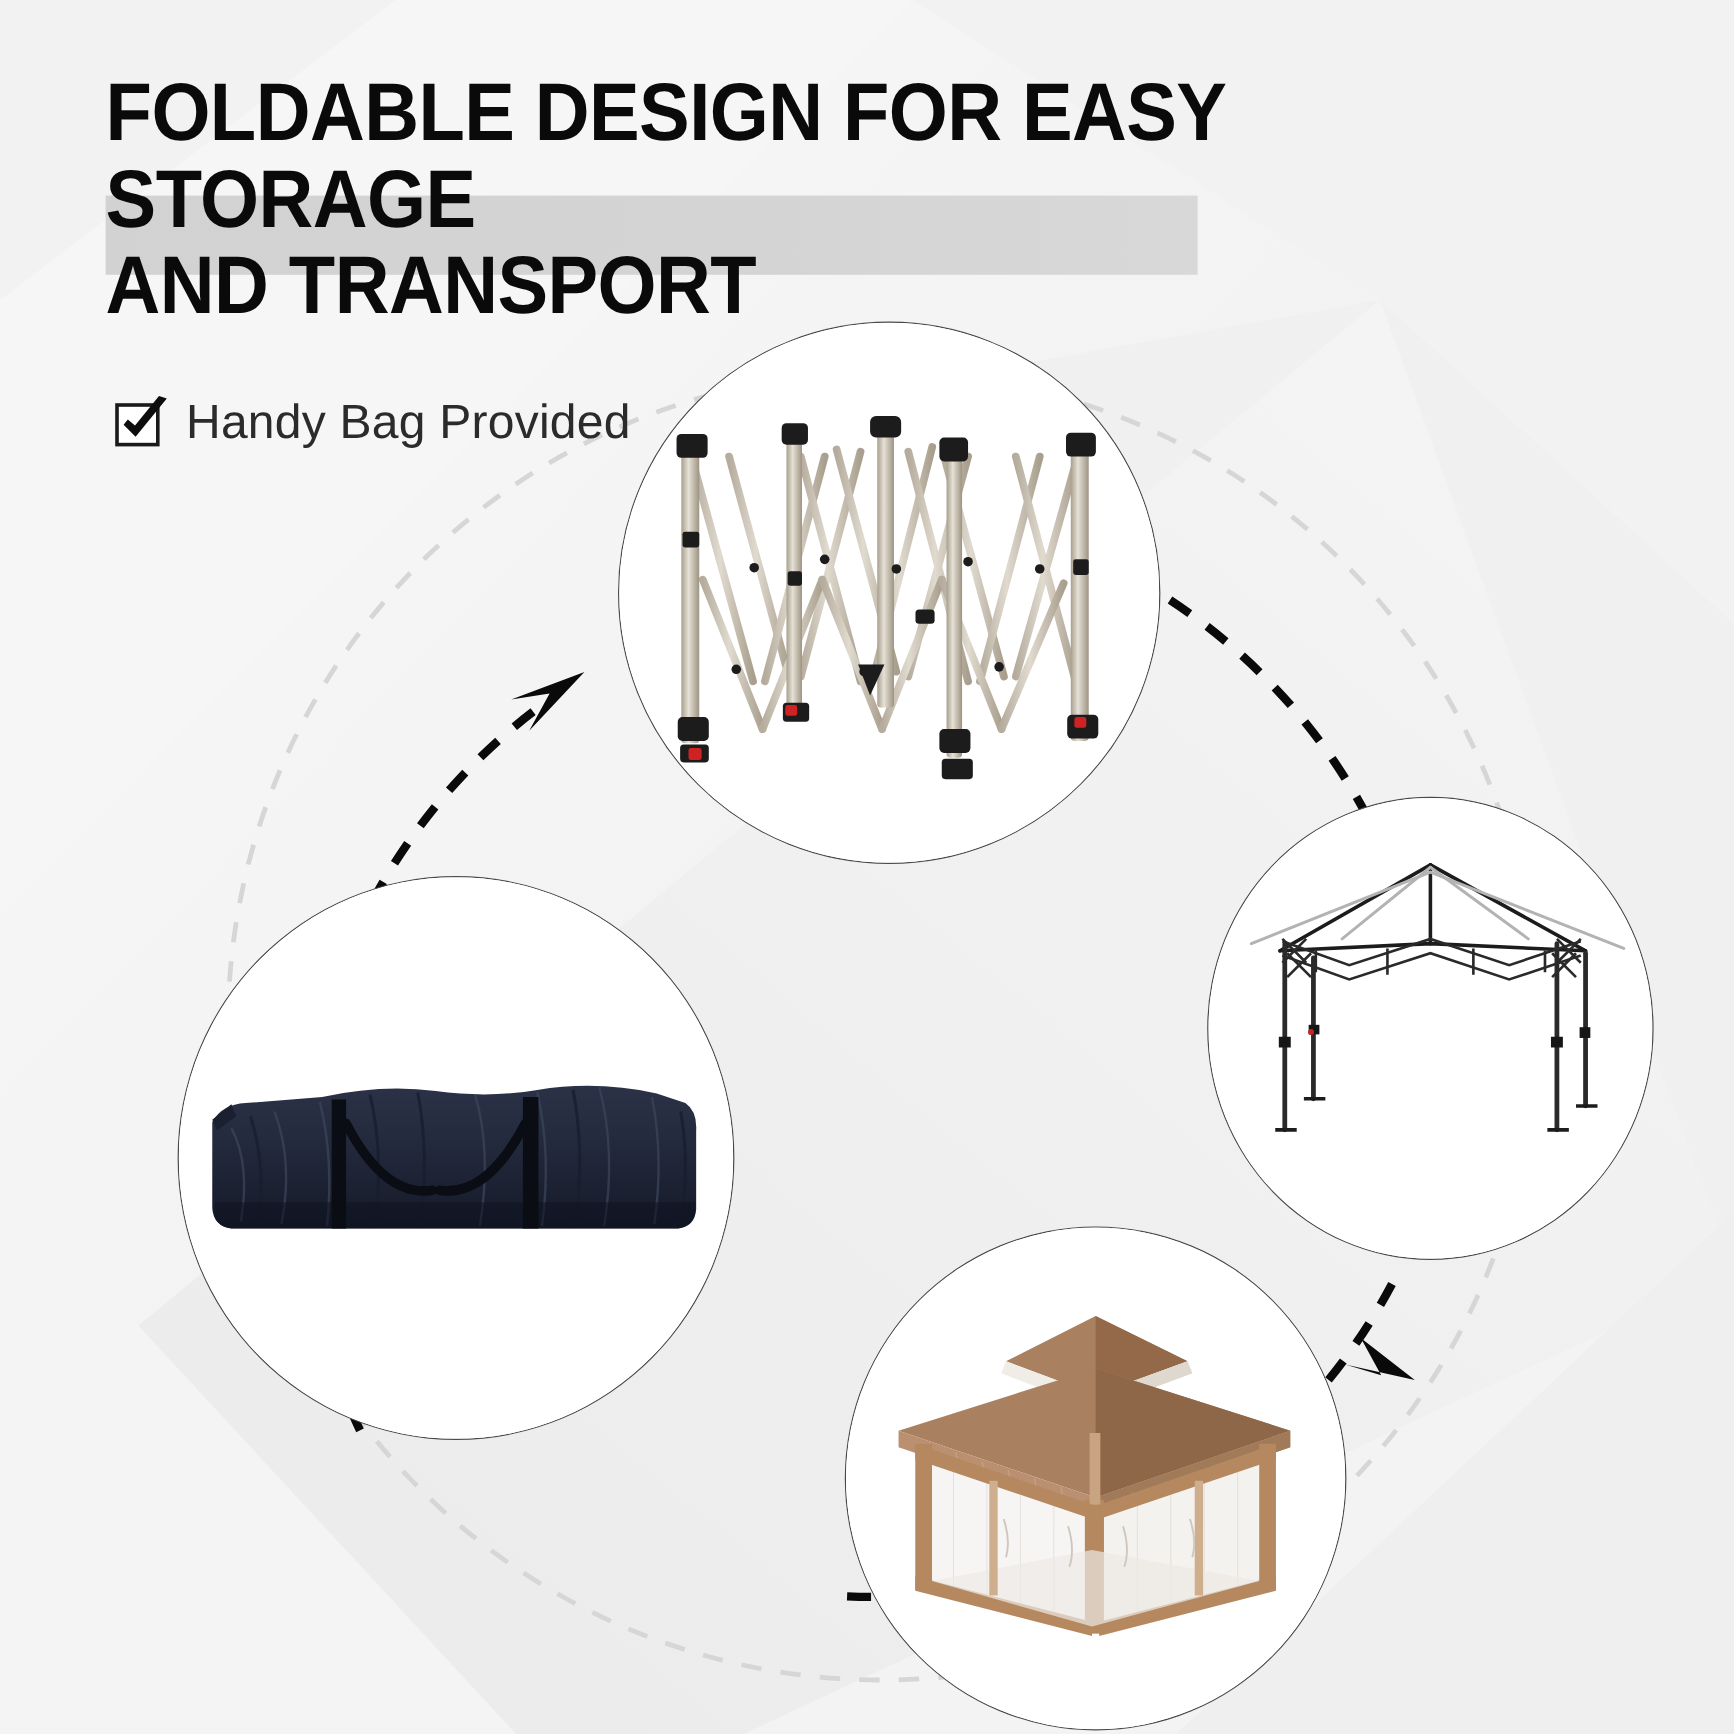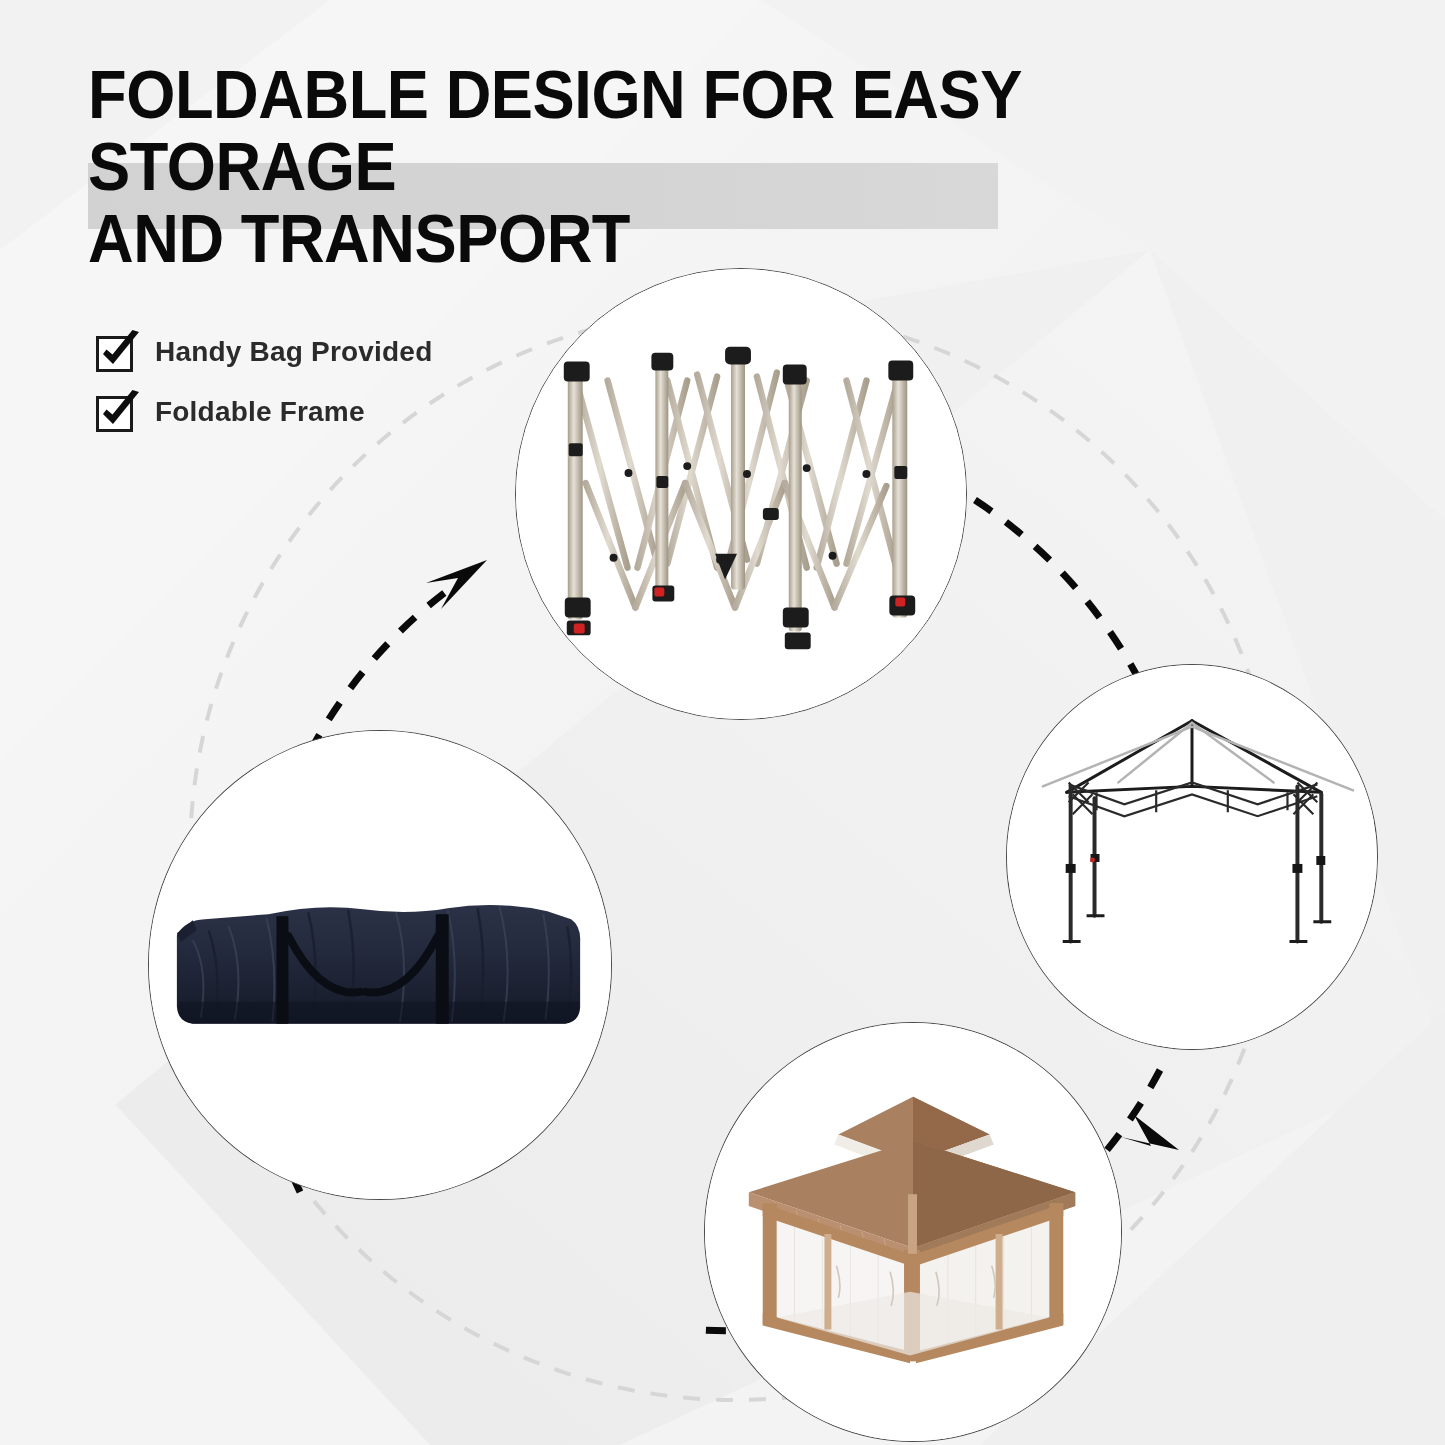--- a/index.html
+++ b/index.html
@@ -54,23 +54,23 @@
     height: 60px;
   }
   .checkbox-icon {
     position: relative;
     width: 46px; height: 44px;
     flex: 0 0 46px;
     margin-right: 14px;
   }
   .checkbox-icon svg { display: block; }
   .feature-label {
-    font-size: 28px;
+    font-size: 40px;
     color: #2b2b2b;
-    font-weight: 700;
+    font-weight: 400;
     letter-spacing: 0.2px;
     white-space: nowrap;
   }
 
   
   .flow-layer {
     position: absolute; inset: 0;
     z-index: 2;
     pointer-events: none;
   }
@@ -129,29 +129,20 @@
     <div class="feature-row">
       <span class="checkbox-icon">
         <svg width="46" height="44" viewBox="0 0 46 44">
           <rect x="2.5" y="7.5" width="34" height="33" fill="#ffffff" stroke="#1a1a1a" stroke-width="3"></rect>
           <path d="M8 24 L18 34 L44 2 L37.5 0 L17.5 24.5 L11.5 19.5 Z" fill="#0d0d0d"></path>
         </svg>
       </span>
       <span class="feature-label">Handy Bag Provided</span>
     </div>
 
-    <div class="feature-row">
-      <span class="checkbox-icon">
-        <svg width="46" height="44" viewBox="0 0 46 44">
-          <rect x="2.5" y="7.5" width="34" height="33" fill="#ffffff" stroke="#1a1a1a" stroke-width="3"></rect>
-          <path d="M8 24 L18 34 L44 2 L37.5 0 L17.5 24.5 L11.5 19.5 Z" fill="#0d0d0d"></path>
-        </svg>
-      </span>
-      <span class="feature-label">Foldable Frame</span>
-    </div>
 
 
   </div>
 
   <div class="flow-layer">
     <svg viewBox="0 0 1445 1445">
 
       <g fill="none" stroke="#d6d6d6" stroke-width="4" stroke-dasharray="17 16" stroke-linecap="butt">
         <circle cx="735" cy="855" r="545"></circle>
       </g>

